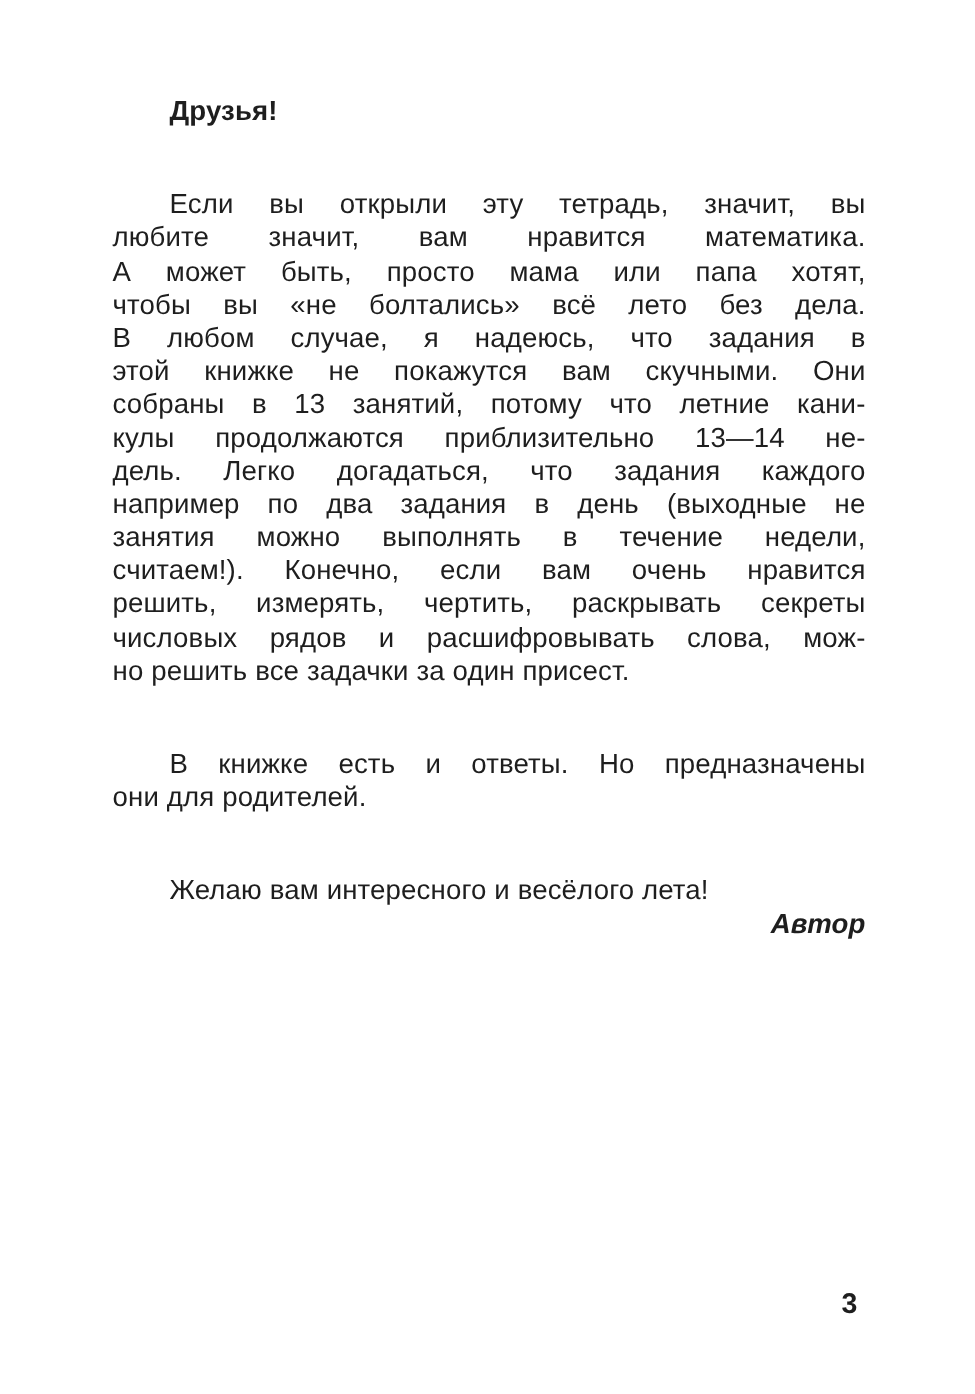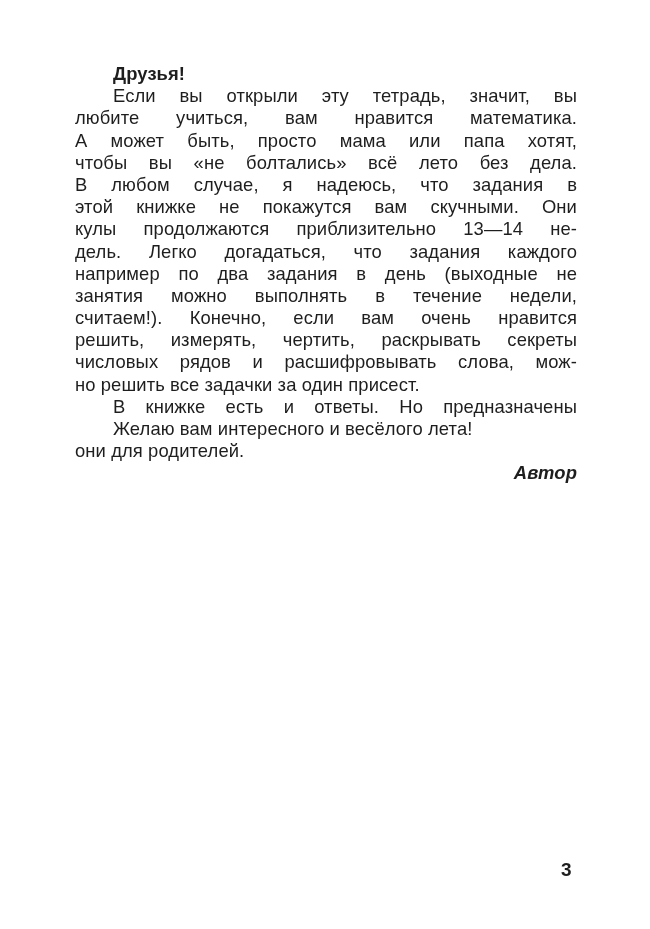--- a/index.html
+++ b/index.html
@@ -6,47 +6,48 @@
     body {
       width: 650px; height: 929px; background: #ffffff; position: relative; overflow: hidden;
       font-family: "Liberation Sans", sans-serif; color: #1e1e1e;
     }
     .page { position: absolute; left: 0; top: 0; width: 526px; height: 929px; }
     .text-block { position: absolute; left: 75px; top: 63px; width: 502px; }
     .line {
       display: block; height: 22.2px; line-height: 22.2px; font-size: 18.4px;
       text-align: justify; text-align-last: justify; white-space: nowrap; letter-spacing: 0.1px;
     }
-    .line.indent { padding-left: 38px; }
+    .line.indent { padding-left: 38px; margin-top: 40px; }
     .line.left { text-align: right; text-align-last: left; }
     .heading { font-weight: bold; padding-left: 38px; text-align: left; text-align-last: left; }
     .signature { text-align: right; text-align-last: right; font-style: italic; font-weight: bold; }
     .page-number {
       position: absolute; left: 561px; top: 859px; font-size: 19px; font-weight: bold; color: #1e1e1e;
     }
   </style>
 </head>
 <body>
 
 <div class="page">
   <div class="text-block">
     <span class="line heading">Друзья!</span>
     <span class="line indent">Если вы открыли эту тетрадь, значит, вы</span>
-    <span class="line">любите учиться, вам нравится математика.</span>
+    <span class="line">любите значит, вам нравится математика.</span>
     <span class="line">А может быть, просто мама или папа хотят,</span>
     <span class="line">чтобы вы «не болтались» всё лето без дела.</span>
     <span class="line">В любом случае, я надеюсь, что задания в</span>
     <span class="line">этой книжке не покажутся вам скучными. Они</span>
+    <span class="line">собраны в 13 занятий, потому что летние кани-</span>
     <span class="line">кулы продолжаются приблизительно 13—14 не-</span>
     <span class="line">дель. Легко догадаться, что задания каждого</span>
     <span class="line">например по два задания в день (выходные не</span>
     <span class="line">занятия можно выполнять в течение недели,</span>
     <span class="line">считаем!). Конечно, если вам очень нравится</span>
     <span class="line">решить, измерять, чертить, раскрывать секреты</span>
     <span class="line">числовых рядов и расшифровывать слова, мож-</span>
     <span class="line left">но решить все задачки за один присест.</span>
     <span class="line indent">В книжке есть и ответы. Но предназначены</span>
+    <span class="line left">они для родителей.</span>
     <span class="line indent left">Желаю вам интересного и весёлого лета!</span>
-    <span class="line left">они для родителей.</span>
     <span class="line signature">Автор</span>
   </div>
   <div class="page-number">3</div>
 </div>
 
 </body></html>

